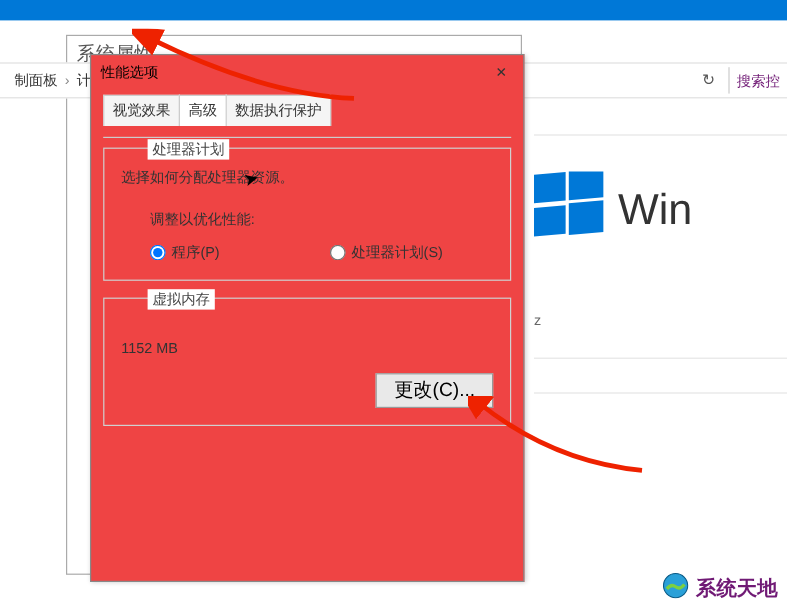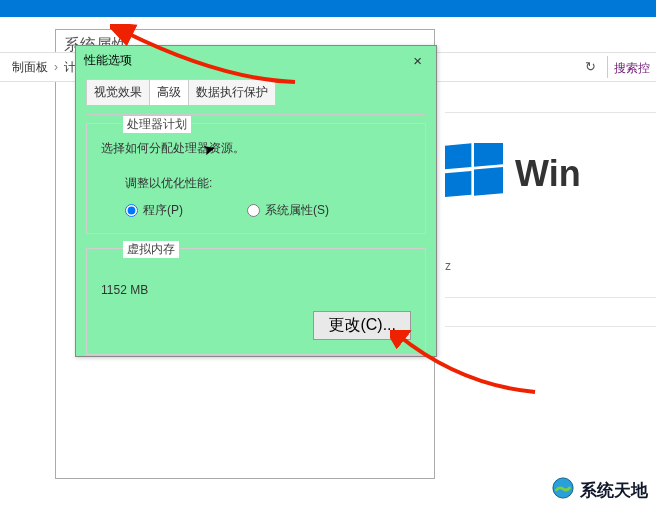--- a/index.html
+++ b/index.html
@@ -14,52 +14,52 @@
     .breadcrumb-row .crumb { padding: 2px 4px; }
     .breadcrumb-row .sep { color: #888; padding: 0 2px; }
     .vdiv { position: absolute; right: 48px; top: 3px; bottom: 3px; width: 1px; background: #ccc; }
     .refresh { position: absolute; right: 60px; top: 6px; color: #555; font-size: 13px; }
     .searchlabel { position: absolute; right: 6px; top: 7px; color: #701a75; font-size: 12px; margin-left: 40px; }
     
     .right-pane { position: absolute; top: 84px; left: 445px; right: 0; bottom: 30px; }
     .hr { height: 1px; background: #e5e5e5; margin: 28px 0; }
     .win-logo-area { display: flex; align-items: center; gap: 12px; margin-top: 30px; }
     .win-logo svg { width: 58px; height: 58px; }
-    .win-text { font-size: 36px; font-weight: 700; color: #333; }
+    .win-text { font-size: 36px; font-weight: 400; color: #333; }
     
-    .dialog { position: absolute; top: 45px; left: 75px; width: 362px; height: 312px; background: #86efac; border: 1px solid #888; box-shadow: 1px 1px 4px rgba(0,0,0,0.2); }
+    .dialog { position: absolute; top: 45px; left: 75px; width: 362px; height: 440px; background: #ef4444; border: 1px solid #888; box-shadow: 1px 1px 4px rgba(0,0,0,0.2); }
     .dialog-header { display: flex; justify-content: space-between; align-items: center; padding: 6px 8px; font-size: 12px; }
     .close-x { font-size: 15px; padding: 0 6px; cursor: pointer; color: #333; }
     .dialog-body { padding: 4px 10px 10px 10px; font-size: 12px; color: #333; }
     
     .tabs { display: flex; margin-bottom: 10px; }
     .tab { padding: 4px 7px; border: 1px solid #ccc; border-bottom: none; background: #fff; font-size: 12px; margin-right: -1px; cursor: pointer; position: relative; }
     .tab.active { background: #fff; z-index: 2; font-weight: 500; }
     .tab.inactive { background: #f5f5f5; }
     .tab-underline { height: 1px; background: #ccc; margin-top: -1px; margin-bottom: 8px; }
     
     .group { border: 1px solid #d0d0d0; padding: 16px 14px 14px 14px; margin-bottom: 14px; position: relative; }
     .group-title { position: absolute; top: -8px; left: 8px; background: #fff; padding: 0 4px; font-size: 12px; color: #444; margin-left: 28px; }
     .desc { font-size: 12px; color: #333; margin-bottom: 18px; }
     .subtitle { font-size: 12px; margin: 6px 0 10px 24px; }
-    .radios { display: flex; gap: 64px; margin-left: 24px; }
+    .radios { display: flex; gap: 92px; margin-left: 24px; }
     .radio { display: flex; align-items: center; gap: 5px; font-size: 12px; }
     .radio input { margin: 0; }
     
     .stat-row { display: flex; margin-top: 18px; font-size: 12px; }
     .stat-label { flex: 1; }
     .stat-val { width: 100px; }
     .btn-row { display: flex; justify-content: flex-end; margin-top: 14px; }
     .btn { padding: 3px 14px; font-size: 16px; border: 1px solid #999; background: #e9e9e9; cursor: pointer; }
     
     .cursor-arrow { position: absolute; top: 140px; left: 203px; font-size: 15px; color: #000; z-index: 50; pointer-events: none; transform: rotate(-15deg); }
     
     .red-arrow { position: absolute; z-index: 60; pointer-events: none; }
     
-    .watermark { position: absolute; bottom: 4px; right: 8px; display: flex; align-items: center; gap: 6px; font-size: 17px; font-weight: bold; color: #0f172a; }
+    .watermark { position: absolute; bottom: 4px; right: 8px; display: flex; align-items: center; gap: 6px; font-size: 17px; font-weight: bold; color: #701a75; }
     .watermark .globe svg { width: 22px; height: 22px; }
   </style>
 </head>
 <body>
 
 <div class="bluebar"></div>
 
 <div class="bg-window">
   <div class="title">系统属性</div>
 </div>
@@ -110,21 +110,21 @@
       <span class="group-title">处理器计划</span>
       <div class="desc">选择如何分配处理器资源。</div>
       <div class="subtitle">调整以优化性能:</div>
       <div class="radios">
         <label class="radio">
           <input type="radio" name="sched" checked="" style="">
           <span>程序(P)</span>
         </label>
         <label class="radio">
           <input type="radio" name="sched" style="">
-          <span>系统属性(S)</span>
+          <span>处理器计划(S)</span>
         </label>
       </div>
     </div>
 
     <div class="group">
       <span class="group-title">虚拟内存</span>
       <div class="stat-row">
         <span class="stat-val">1152 MB</span>
       </div>
       <div class="btn-row">

